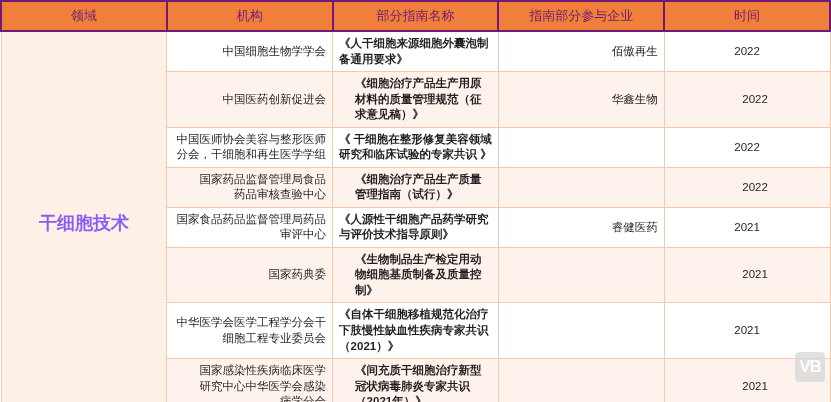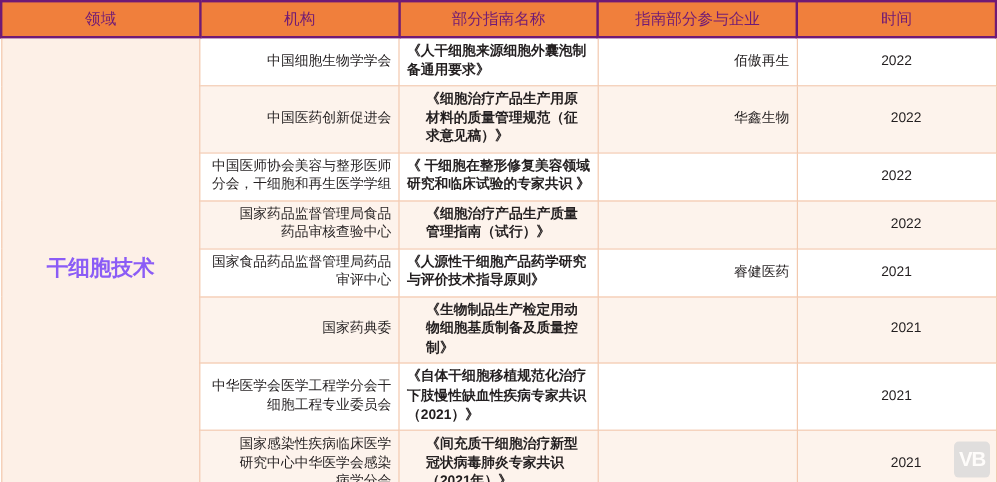--- a/index.html
+++ b/index.html
@@ -59,21 +59,21 @@
   }
   td.year {
     width: 46px;
     text-align: center;
   }
   tr.band-a td:not(.cat) { background: #ffffff; }
   tr.band-b td:not(.cat) { background: #fdf3ec; padding-left: 22px; }
   .watermark {
     position: absolute;
     right: 6px;
-    bottom: 4px;
+    bottom: 20px;
     display: flex;
     align-items: center;
     gap: 4px;
     opacity: 0.78;
     pointer-events: none;
   }
   .wm-badge {
     width: 30px;
     height: 30px;
     background: #d9d9d9;

